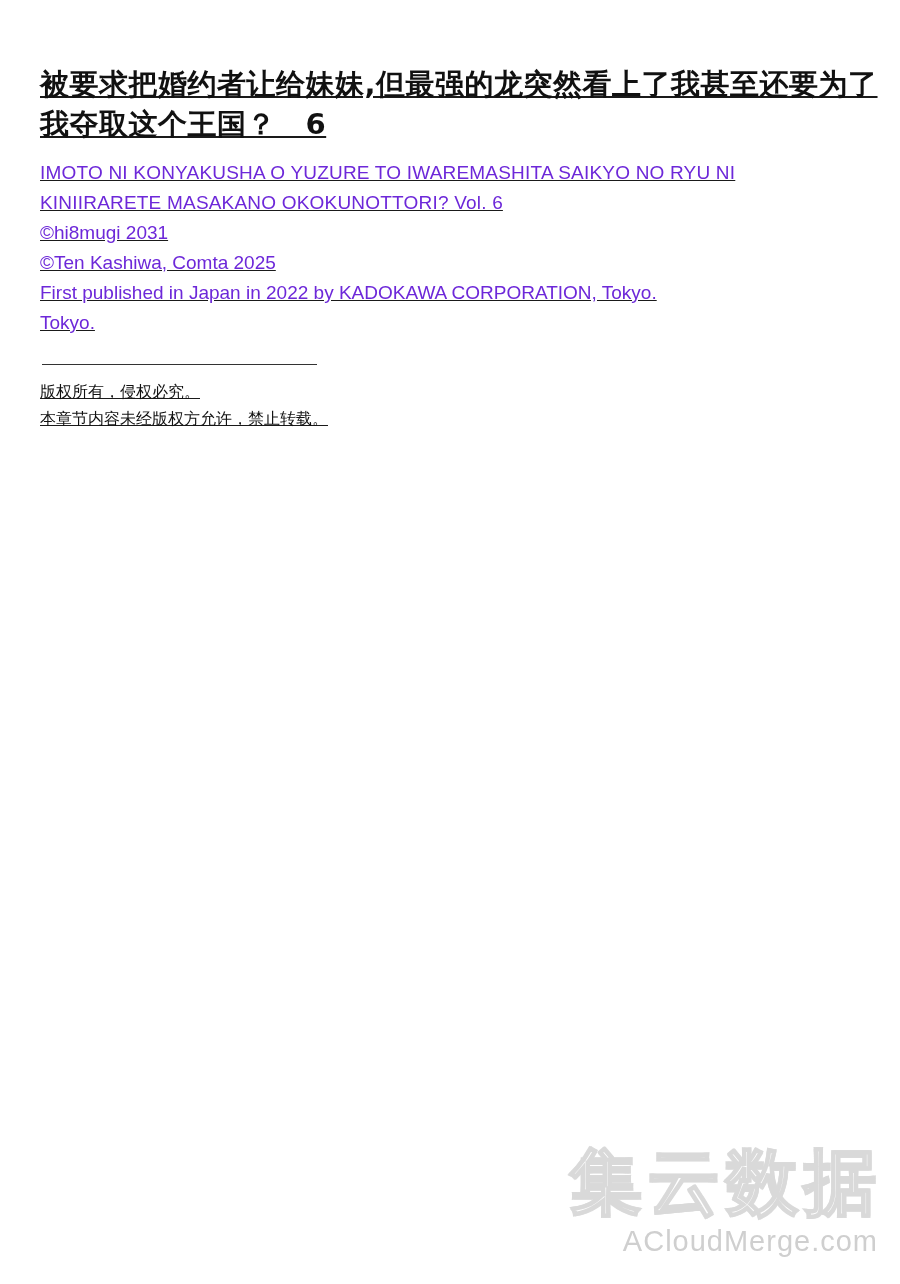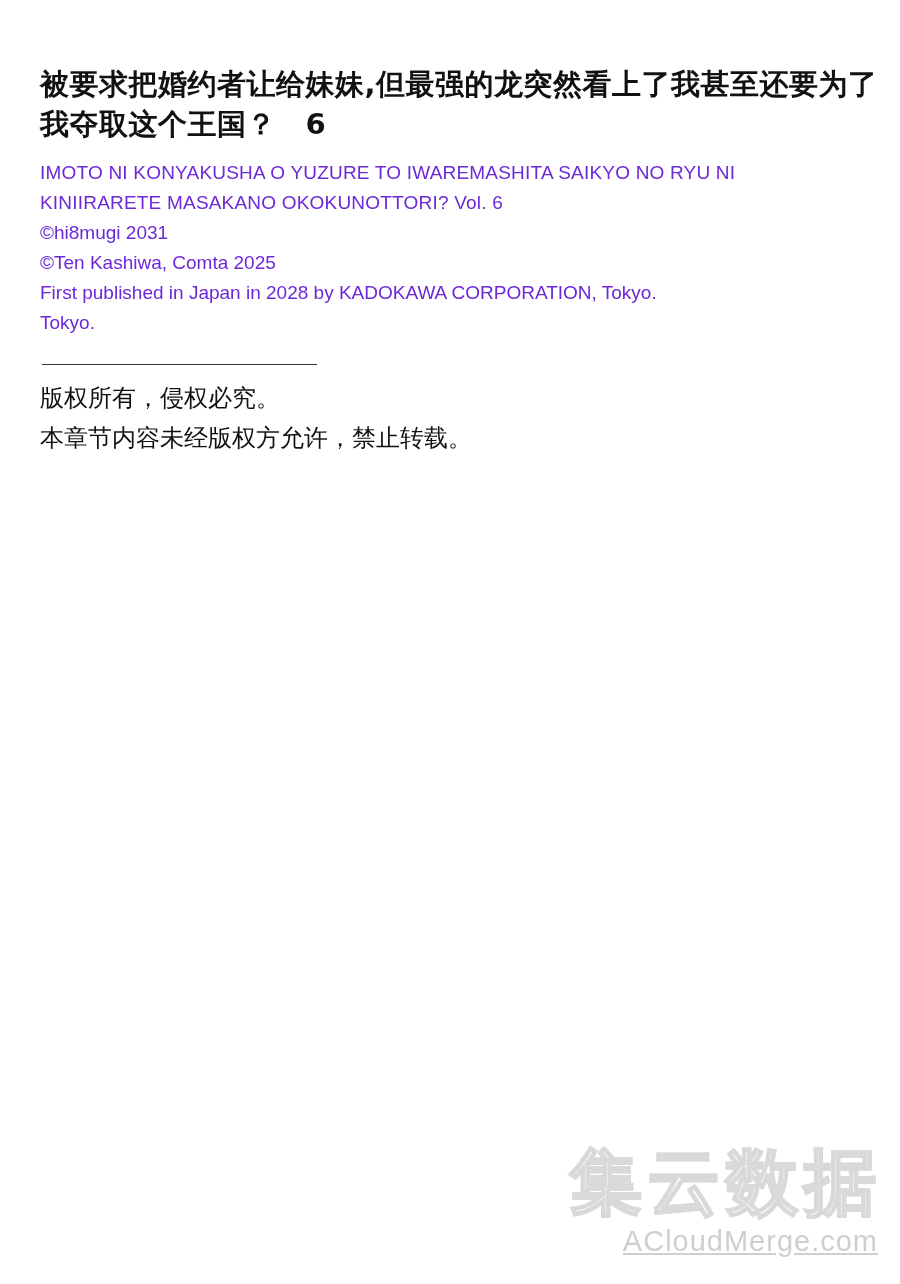--- a/index.html
+++ b/index.html
@@ -20,20 +20,21 @@
     position: absolute;
     inset: 0;
     background: #ffffff;
   }
 
   .content {
     position: absolute;
     left: 40px;
     top: 64px;
     width: 840px;
+    text-decoration: underline;
   }
 
   .title {
     font-family: "DejaVu Sans", sans-serif;
     font-size: 29px;
     font-weight: bold;
     line-height: 1.38;
     letter-spacing: 0.5px;
     color: #111111;
     margin: 0 0 14px 0;
@@ -58,21 +59,21 @@
 
   .divider {
     width: 275px;
     height: 0;
     border-top: 1.5px solid #333333;
     margin: 26px 0 14px 2px;
   }
 
   .notice {
     font-family: "DejaVu Sans", sans-serif;
-    font-size: 24px;
+    font-size: 16px;
     line-height: 1.65;
     color: #111111;
   }
 
   .notice .line {
     display: block;
   }
 
   
   .watermark {
@@ -101,38 +102,37 @@
     opacity: 0.95;
   }
 
   .wm-en {
     font-family: "Liberation Sans", sans-serif;
     font-size: 29px;
     letter-spacing: 1px;
     color: #cfcfcf;
     margin-top: 4px;
     padding-right: 4px;
-    text-decoration: underline;
   }
 </style>
 </head>
 <body>
 
 <div class="page">
 
   <div class="content">
 
     <h1 class="title">被要求把婚约者让给妹妹,但最强的龙突然看上了我甚至还要为了我夺取这个王国？　6</h1>
 
     <div class="meta">
       <span class="line romaji">IMOTO NI KONYAKUSHA O YUZURE TO IWAREMASHITA SAIKYO NO RYU NI</span>
       <span class="line romaji">KINIIRARETE MASAKANO OKOKUNOTTORI? Vol. 6</span>
       <span class="line">©hi8mugi 2031</span>
       <span class="line">©Ten Kashiwa, Comta 2025</span>
-      <span class="line">First published in Japan in 2028 by KADOKAWA CORPORATION, Tokyo.</span>
+      <span class="line">First published in Japan in 2022 by KADOKAWA CORPORATION, Tokyo.</span>
       <span class="line">Tokyo.</span>
     </div>
 
     <div class="divider"></div>
 
     <div class="notice">
       <span class="line">版权所有，侵权必究。</span>
       <span class="line">本章节内容未经版权方允许，禁止转载。</span>
     </div>
 

